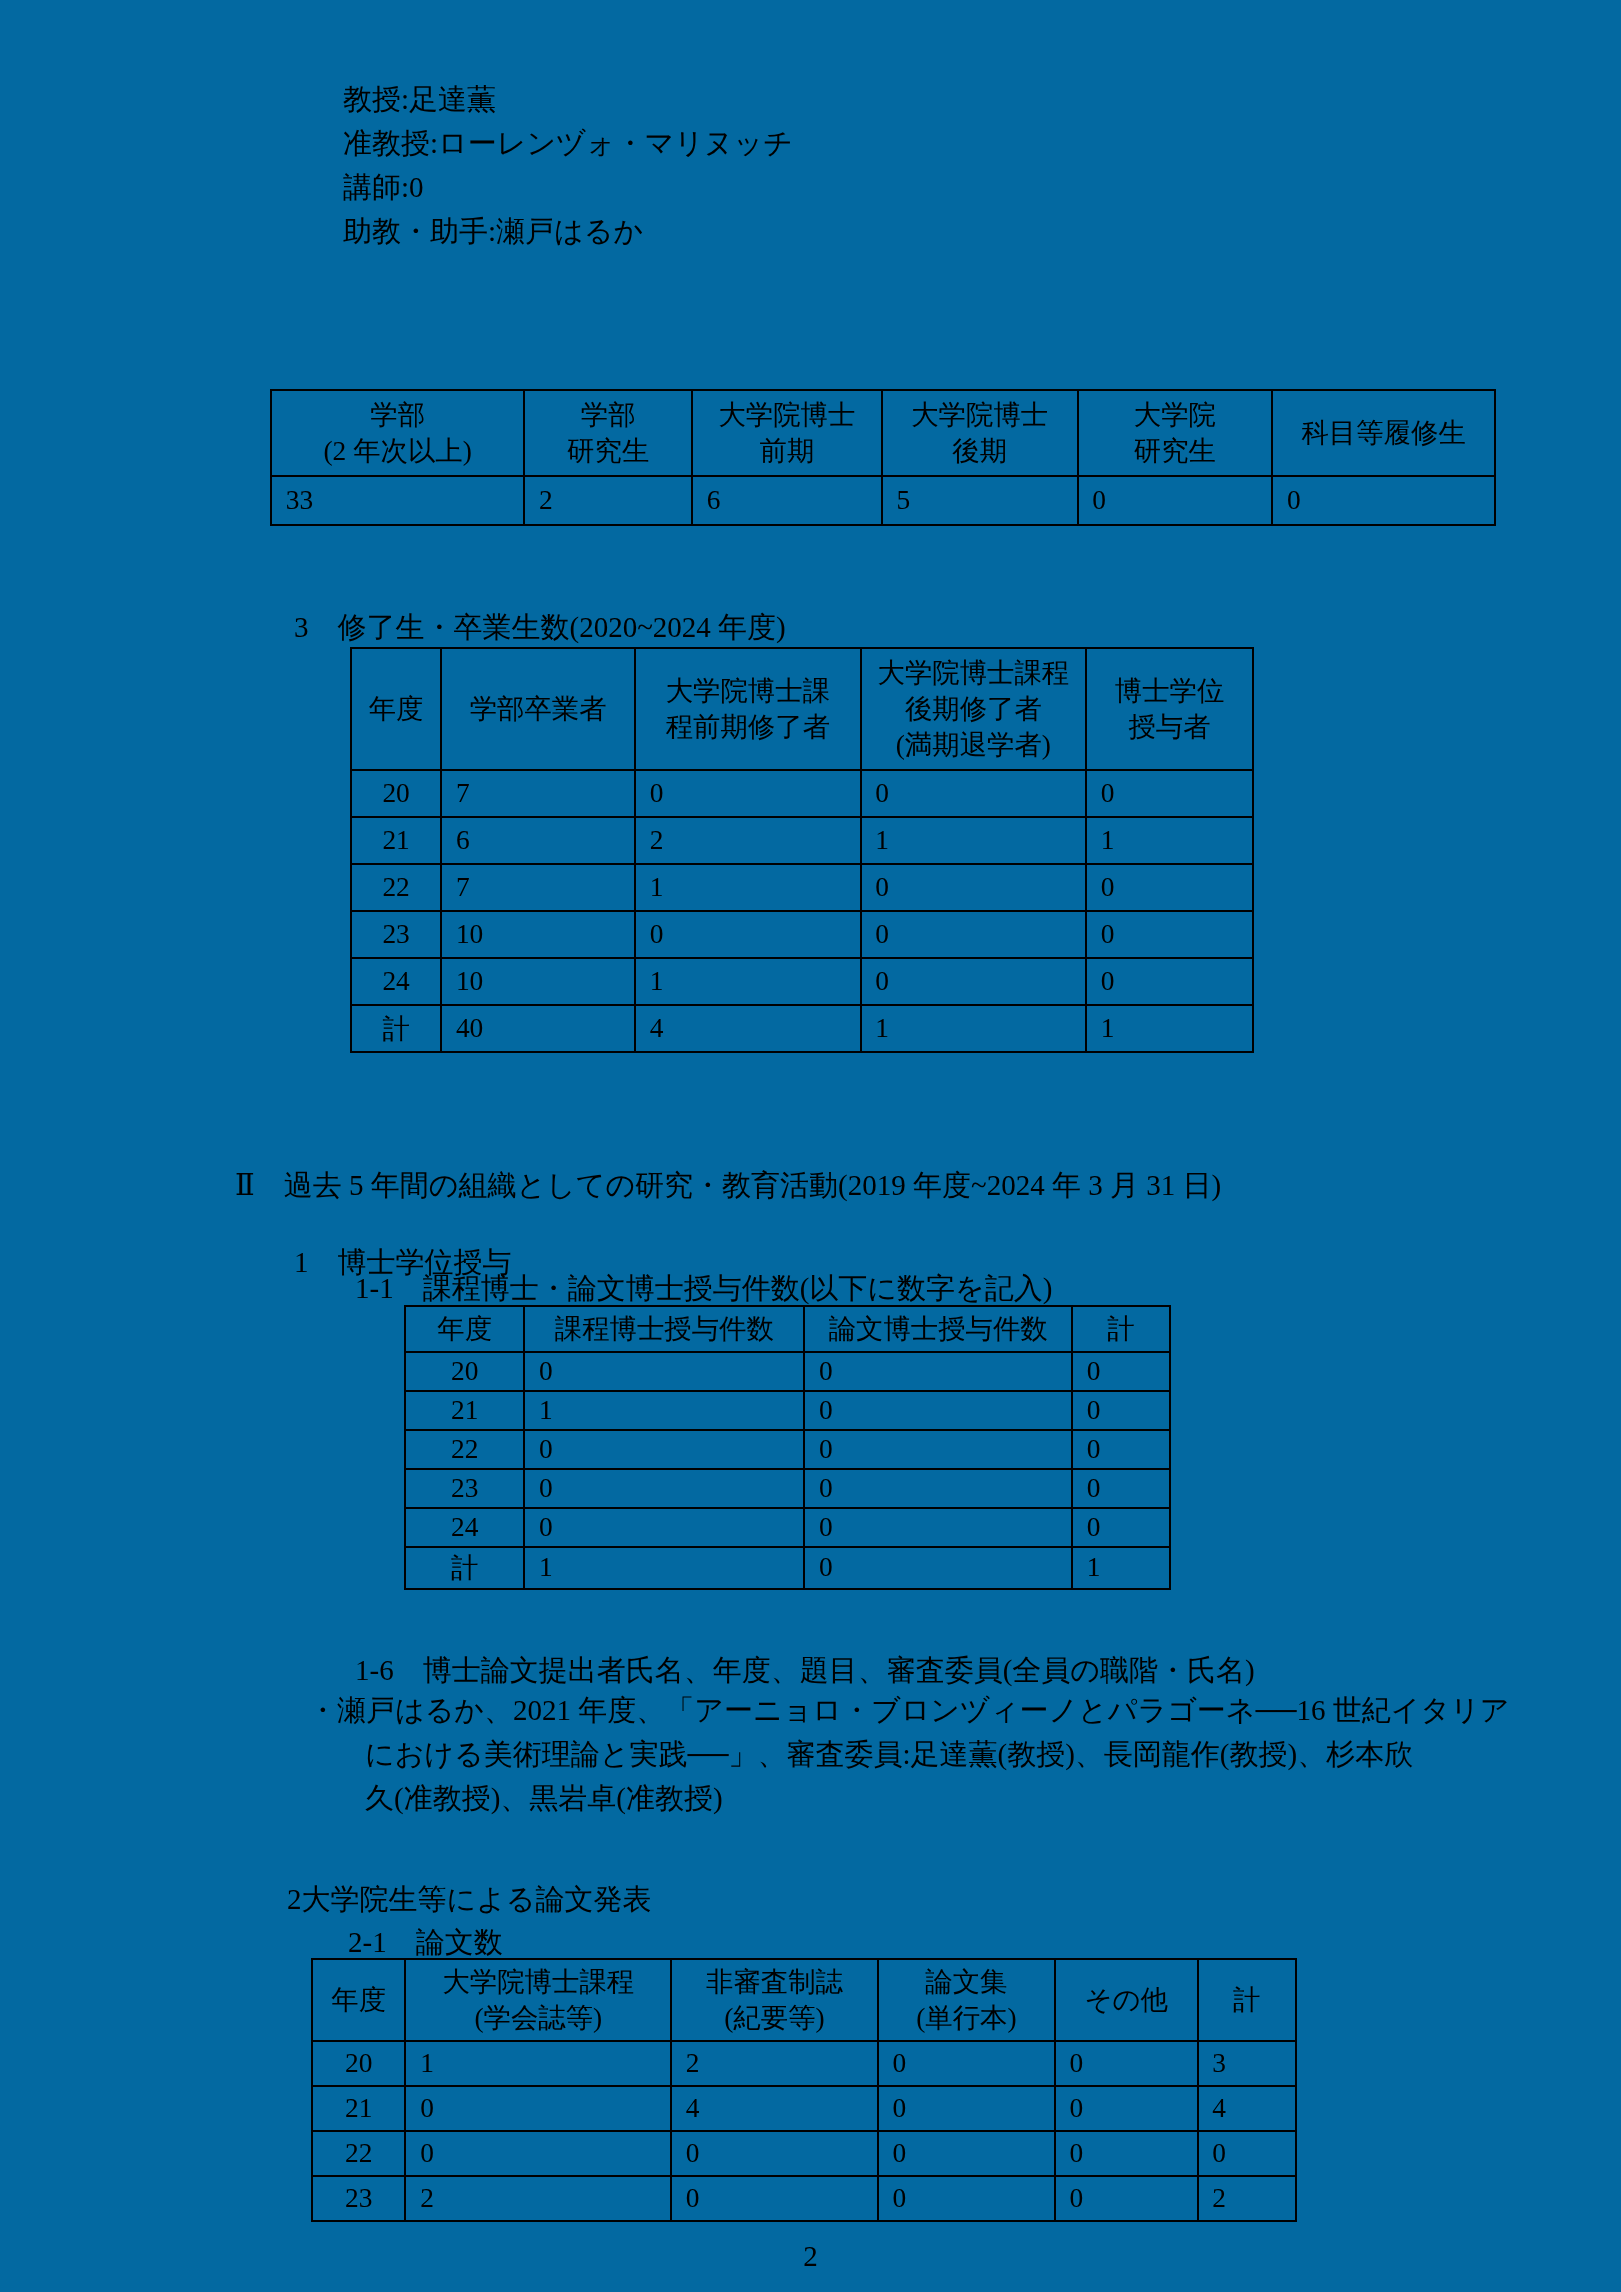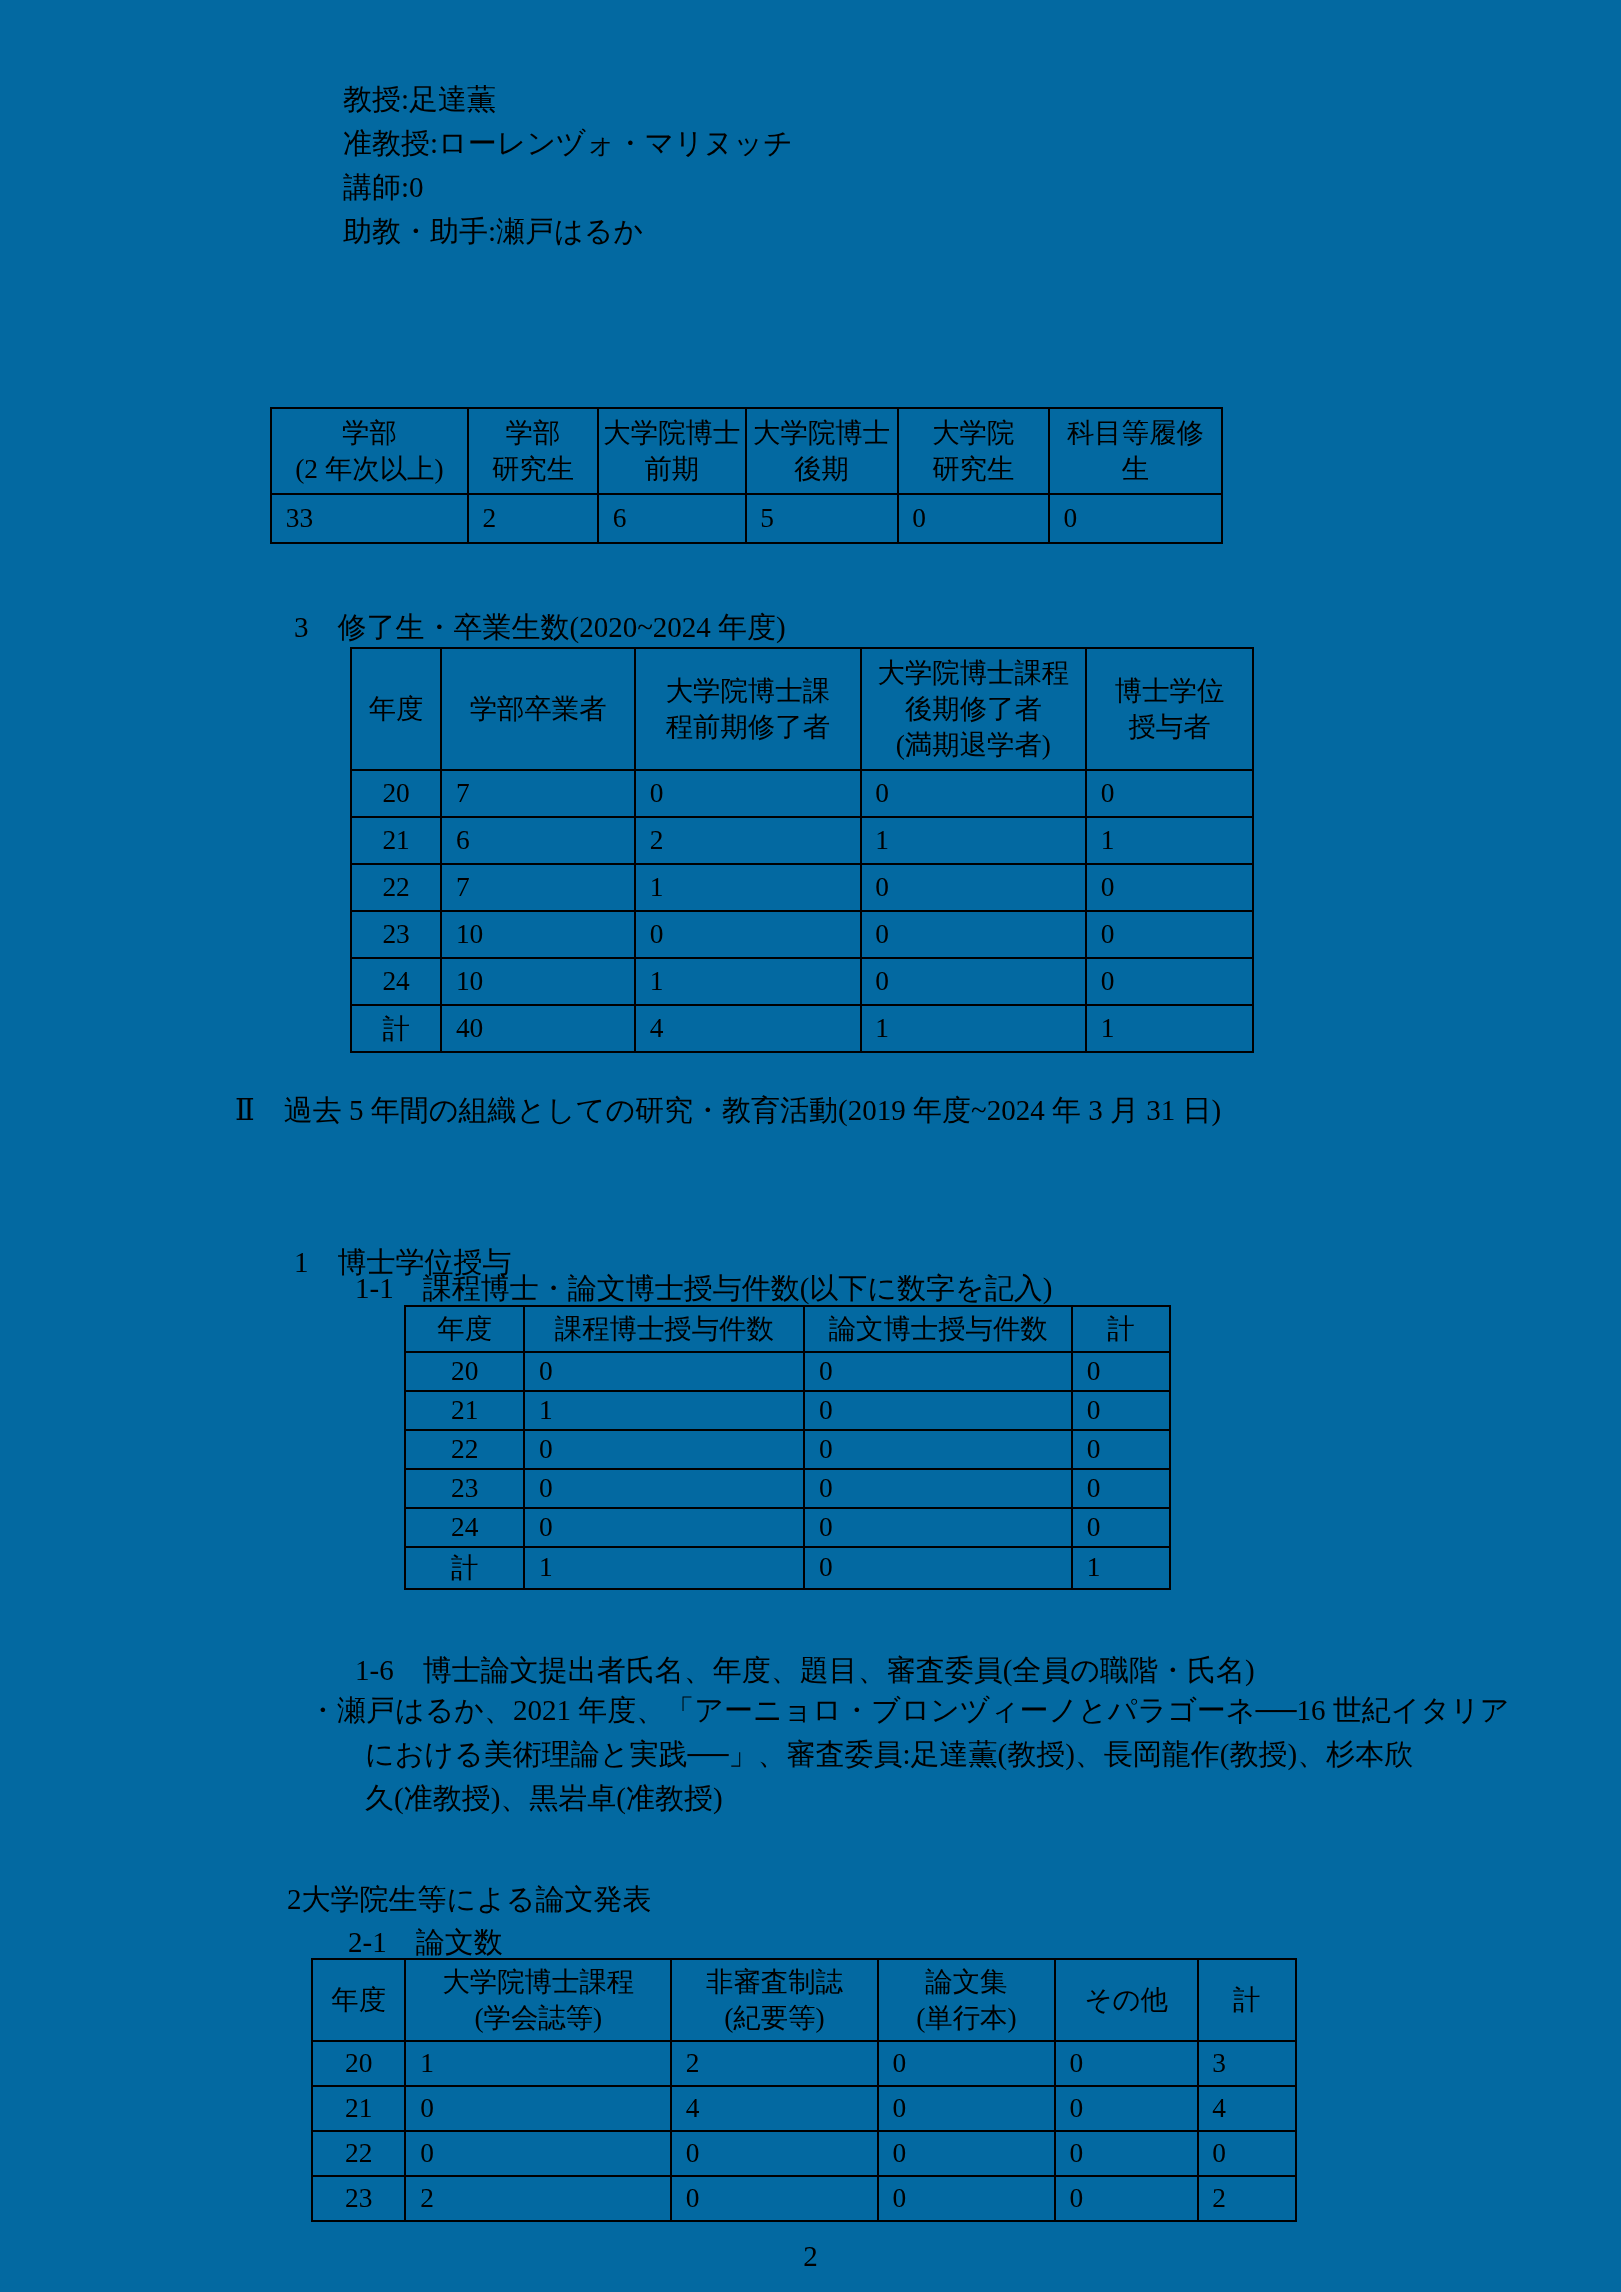--- a/index.html
+++ b/index.html
@@ -17,21 +17,21 @@
   table.doc-table { border-collapse:collapse; table-layout:fixed; border:2.9px solid #000; }
   .doc-table th, .doc-table td {
     border:2.9px solid #000; font-weight:normal; font-size:27.4px;
     overflow:hidden; vertical-align:middle;
   }
   .doc-table th { text-align:center; white-space:pre-line; line-height:1.32; padding:3.9px 3.9px; }
   .doc-table td { text-align:left; padding:2px 13.7px; white-space:pre; }
   .doc-table td.rowlabel { text-align:center; padding:2px 2px; }
 
   
-  .t-enrolled { left:270px; top:407px; width:953px; }
+  .t-enrolled { left:270px; top:389px; width:1226px; }
   .t-enrolled thead tr { height:86px; }
   .t-enrolled tbody tr { height:49px; }
   .t-enrolled td { vertical-align:middle; }
 
   .t-grad { left:350px; top:647px; width:904px; }
   .t-grad thead tr { height:122px; }
   .t-grad tbody tr { height:47px; }
 
   .t-degree { left:404px; top:1305px; width:767px; }
   .t-degree thead tr { height:43px; }
@@ -153,21 +153,21 @@
         <tr>
           <td class="rowlabel">計</td>
           <td>40</td>
           <td>4</td>
           <td>1</td>
           <td>1</td>
         </tr>
       </tbody>
     </table>
 
-  <div class="abs text" style="left:235px; top:1093px;text-align:center;">Ⅱ　過去 5 年間の組織としての研究・教育活動(2019 年度~2024 年 3 月 31 日)</div>
+  <div class="abs text" style="left:235px; top:1168px;text-align:center;">Ⅱ　過去 5 年間の組織としての研究・教育活動(2019 年度~2024 年 3 月 31 日)</div>
 
   <div class="abs text" style="left:294px; top:1229px;margin-top:16px;">1　博士学位授与</div>
   <div class="abs text" style="left:355px; top:1271px;">1-1　課程博士・論文博士授与件数(以下に数字を記入)</div>
   <table class="doc-table abs t-degree">
       <colgroup>
         <col style="width: 15.6%;">
         <col style="width: 36.6%;">
         <col style="width: 35%;">
         <col style="width: 12.8%;">
       </colgroup>

